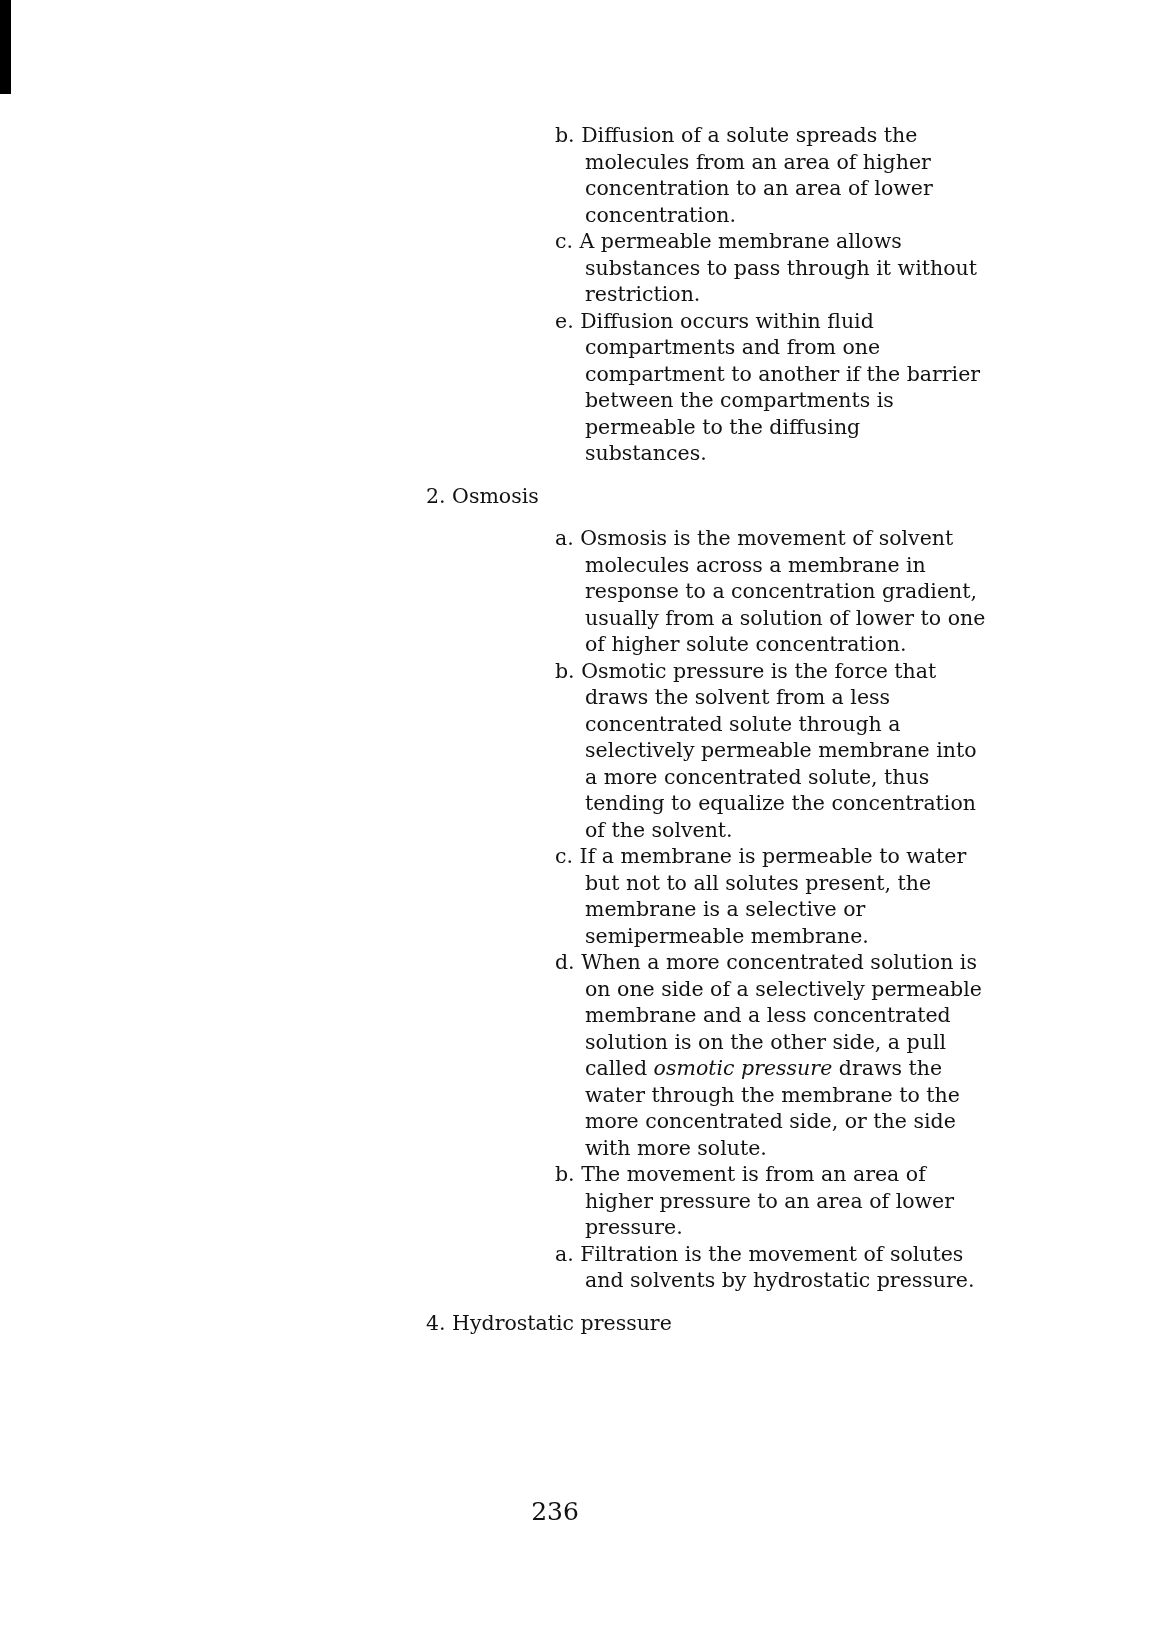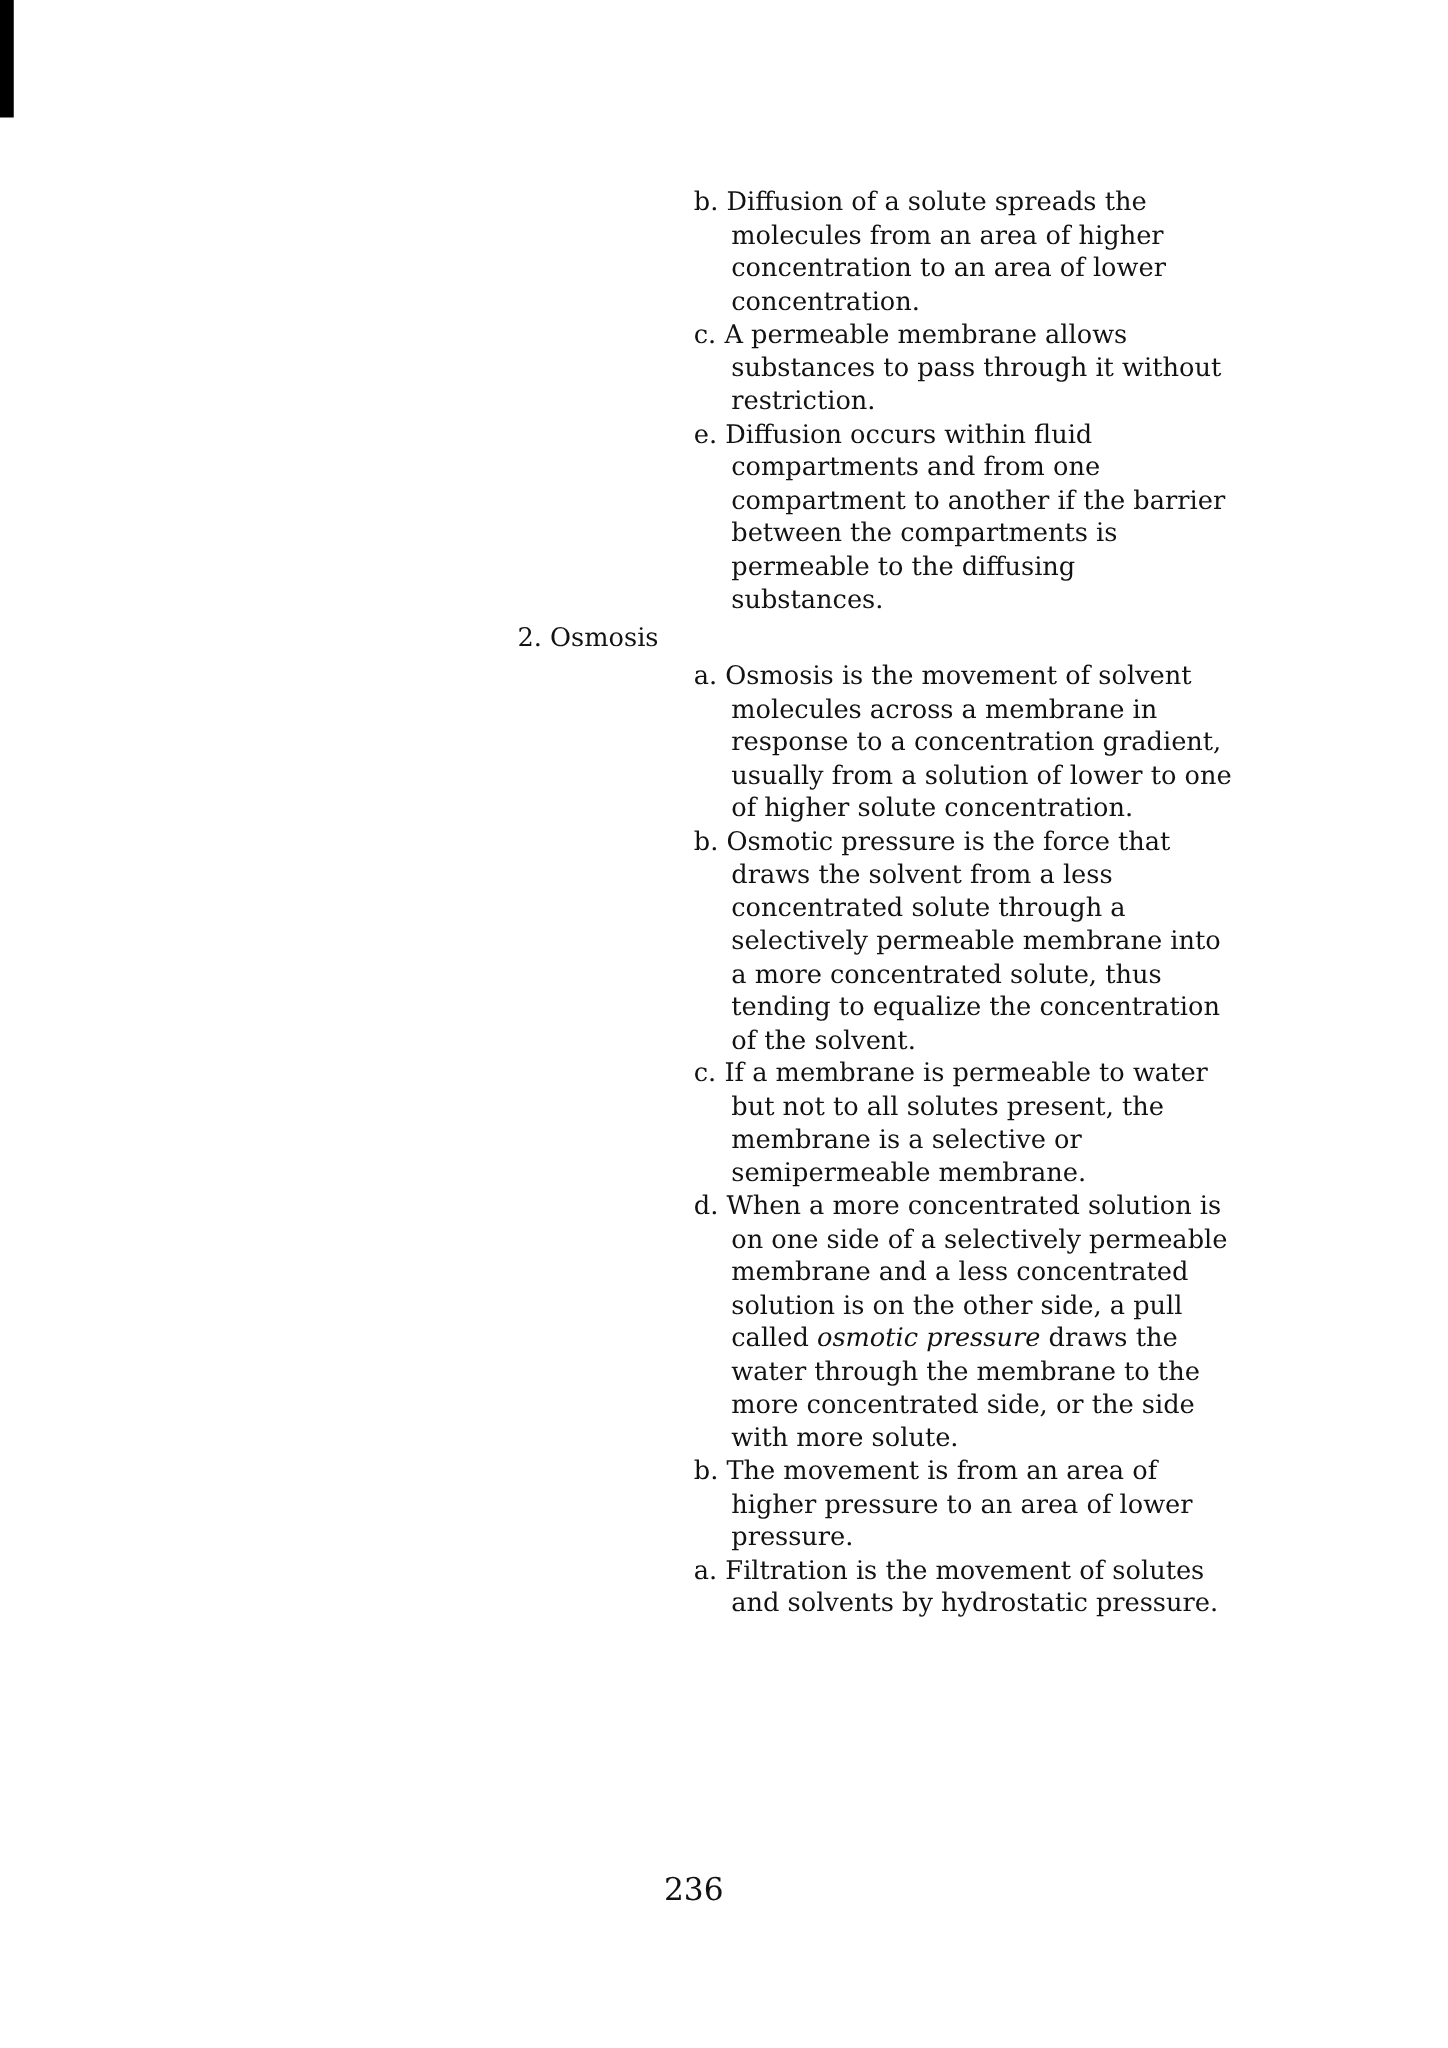--- a/index.html
+++ b/index.html
@@ -17,27 +17,27 @@
     position: absolute;
     left: 0;
     top: 0;
     width: 11px;
     height: 94px;
     background: #000000;
   }
   .content {
     position: absolute;
     left: 410px;
-    top: 148px;
+    top: 122px;
     width: 580px;
     font-size: 20.5px;
     line-height: 26.5px;
   }
   .section-label {
-    margin: 4px;
+    margin: 16px;
   }
   .items {
     margin-left: 145px;
     width: 432px;
   }
   .item {
     margin: 0;
     padding-left: 30px;
     text-indent: -30px;
   }
@@ -106,18 +106,19 @@
       <p class="item">
         <span class="marker">b.</span>
         <span>The movement is from an area of higher pressure to an area of lower pressure.</span>
       </p>
       <p class="item">
         <span class="marker">a.</span>
         <span>Filtration is the movement of solutes and solvents by hydrostatic pressure.</span>
       </p>
     </div>
 
+    <p class="section-label">4. Hydrostatic pressure</p>
 
   </div>
 
   <div class="page-number">236</div>
 
 </div>
 
 </body></html>

